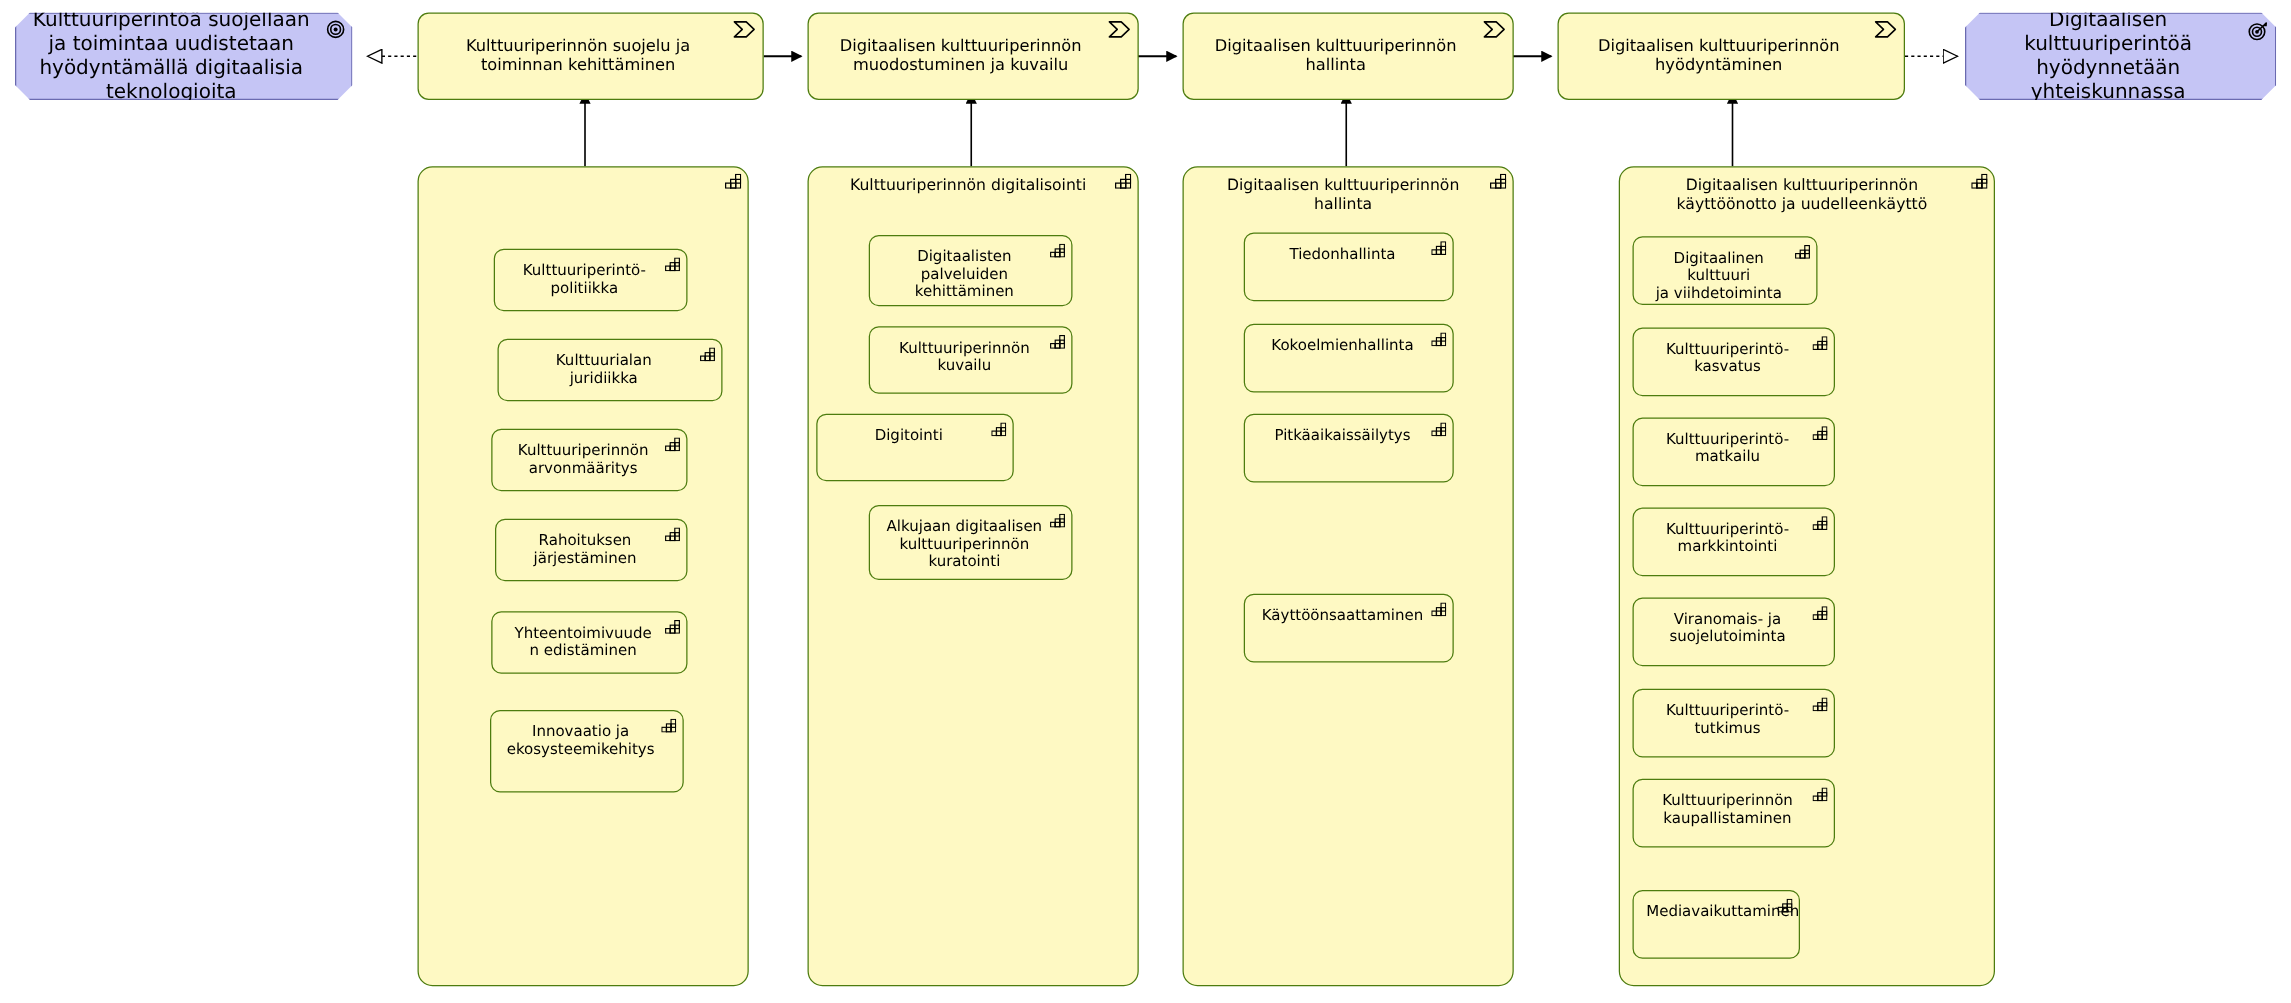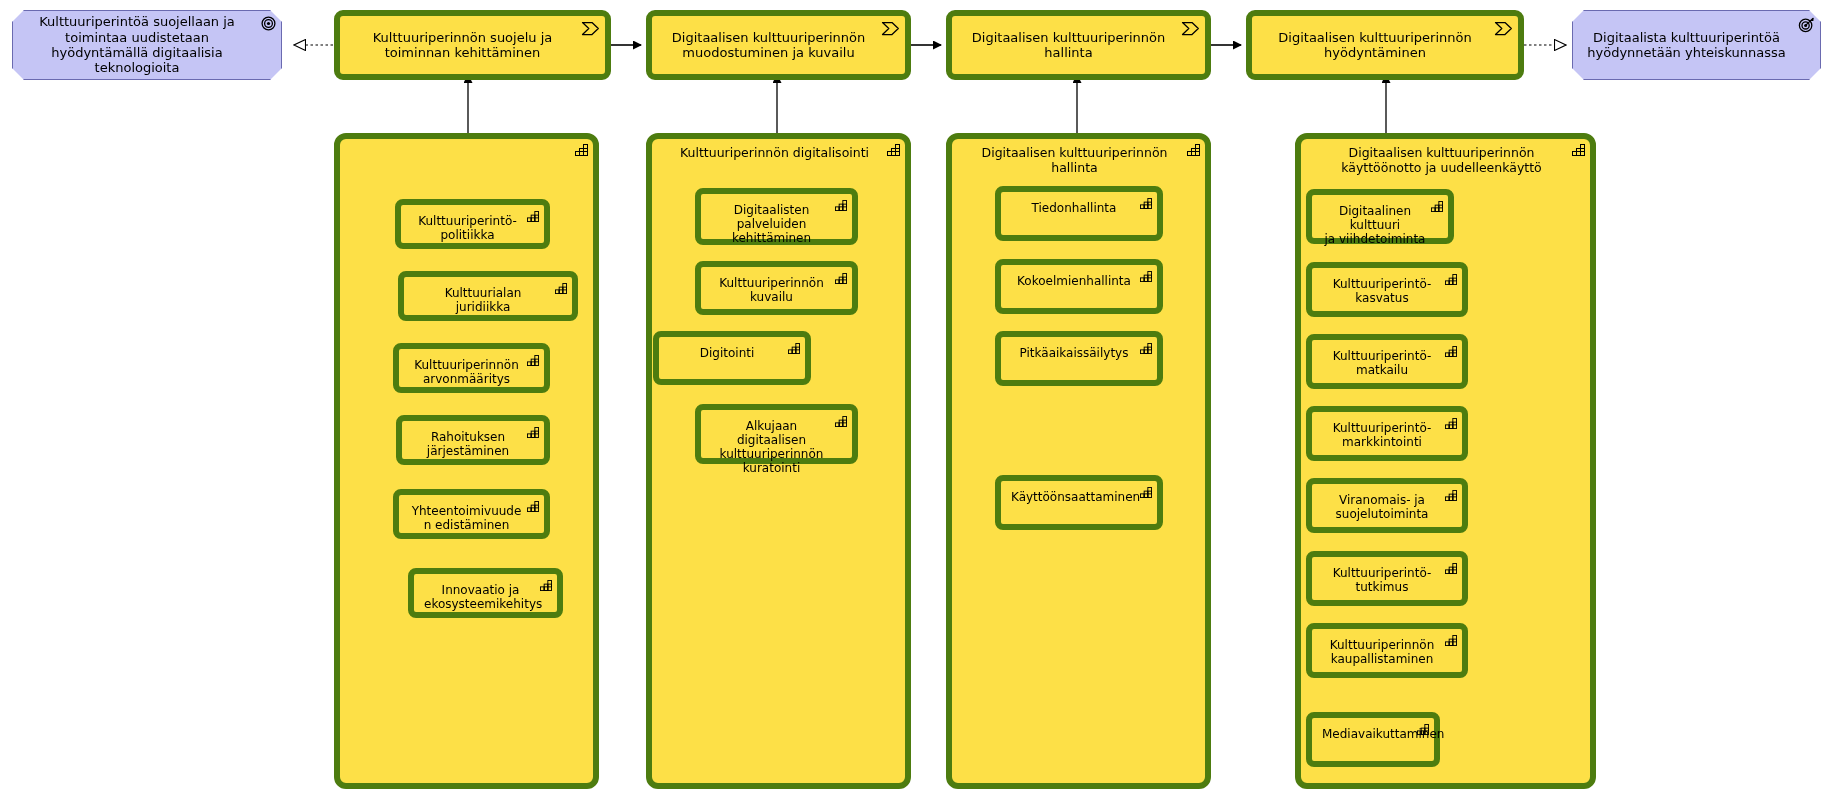--- a/index.html
+++ b/index.html
@@ -17,22 +17,22 @@
     width: 1833px;
     height: 802px;
     background: #ffffff;
     overflow: hidden;
   }
 
   
   .node {
     position: absolute;
     box-sizing: border-box;
-    border: 6px solid #4d7c0f;
-    background: #fde047;
+    border: 1px solid #4d7c0f;
+    background: #fef9c3;
   }
   .node .label {
     display: block;
     text-align: center;
     line-height: 1.18;
     white-space: pre-line;
   }
 
   
   .motivation {
@@ -40,21 +40,21 @@
     border: 1px solid #6a6ab0;
     
     clip-path: polygon(
       12px 0, calc(100% - 12px) 0,
       100% 12px, 100% calc(100% - 12px),
       calc(100% - 12px) 100%, 12px 100%,
       0 calc(100% - 12px), 0 12px);
   }
   .motivation .label {
     padding: 0 30px 0 10px;
-    font-size: 13px;
+    font-size: 16px;
   }
 
   
   .process {
     border-radius: 9px;
   }
   .process .label {
     font-size: 13px;
     padding: 0 34px 0 14px;
   }
@@ -181,21 +181,21 @@
     </div>
     <span class="icon icon-tr">
       <svg width="19" height="15" viewBox="0 0 19 15">
         <path d="M1.5,1.5 L11,1.5 L17.3,7.5 L11,13.5 L1.5,13.5 L7.8,7.5 z" fill="none" stroke="#000" stroke-width="1.25" stroke-linejoin="round"></path>
       </svg>
     </span>
   </div>
 
   <div class="node motivation" style="left:1572px; top:10px; width:249px; height:70px;">
     <div class="vcenter">
-      <span class="label">Digitaalista kulttuuriperintöä hyödynnetään yhteiskunnassa</span>
+      <span class="label">Digitaalisen kulttuuriperintöä hyödynnetään yhteiskunnassa</span>
     </div>
     <span class="icon icon-tr">
       <svg width="17" height="17" viewBox="0 0 17 17">
         <circle cx="7.6" cy="9.4" r="6.2" fill="none" stroke="#000" stroke-width="1.3"></circle>
         <circle cx="7.6" cy="9.4" r="3.6" fill="none" stroke="#000" stroke-width="1.3"></circle>
         <circle cx="7.6" cy="9.4" r="1.5" fill="#000"></circle>
         <path d="M7.6,9.4 L15.2,2.2" stroke="#000" stroke-width="1.3"></path>
         <path d="M15.6,1.6 L15.4,5.0 L12.2,4.9 z" fill="#000"></path>
       </svg>
     </span>
@@ -276,21 +276,21 @@
       <svg width="12" height="11" viewBox="0 0 13 12">
         <rect x="0.5" y="7.5" width="4" height="4" fill="none" stroke="#000" stroke-width="1"></rect>
         <rect x="4.5" y="4.5" width="4" height="7" fill="none" stroke="#000" stroke-width="1"></rect>
         <rect x="8.5" y="0.5" width="4" height="11" fill="none" stroke="#000" stroke-width="1"></rect>
         <rect x="4.5" y="7.5" width="4" height="4" fill="none" stroke="#000" stroke-width="1"></rect>
         <rect x="8.5" y="4.5" width="4" height="3" fill="none" stroke="#000" stroke-width="1"></rect>
       </svg>
     </span>
   </div>
 
-  <div class="node capability" style="left:392px; top:568px; width:155px; height:50px;margin-left:16px;">
+  <div class="node capability" style="left:392px; top:568px; width:155px; height:66px;">
     <span class="label">Innovaatio ja
 ekosysteemikehitys</span>
     <span class="icon icon-cap">
       <svg width="12" height="11" viewBox="0 0 13 12">
         <rect x="0.5" y="7.5" width="4" height="4" fill="none" stroke="#000" stroke-width="1"></rect>
         <rect x="4.5" y="4.5" width="4" height="7" fill="none" stroke="#000" stroke-width="1"></rect>
         <rect x="8.5" y="0.5" width="4" height="11" fill="none" stroke="#000" stroke-width="1"></rect>
         <rect x="4.5" y="7.5" width="4" height="4" fill="none" stroke="#000" stroke-width="1"></rect>
         <rect x="8.5" y="4.5" width="4" height="3" fill="none" stroke="#000" stroke-width="1"></rect>
       </svg>

